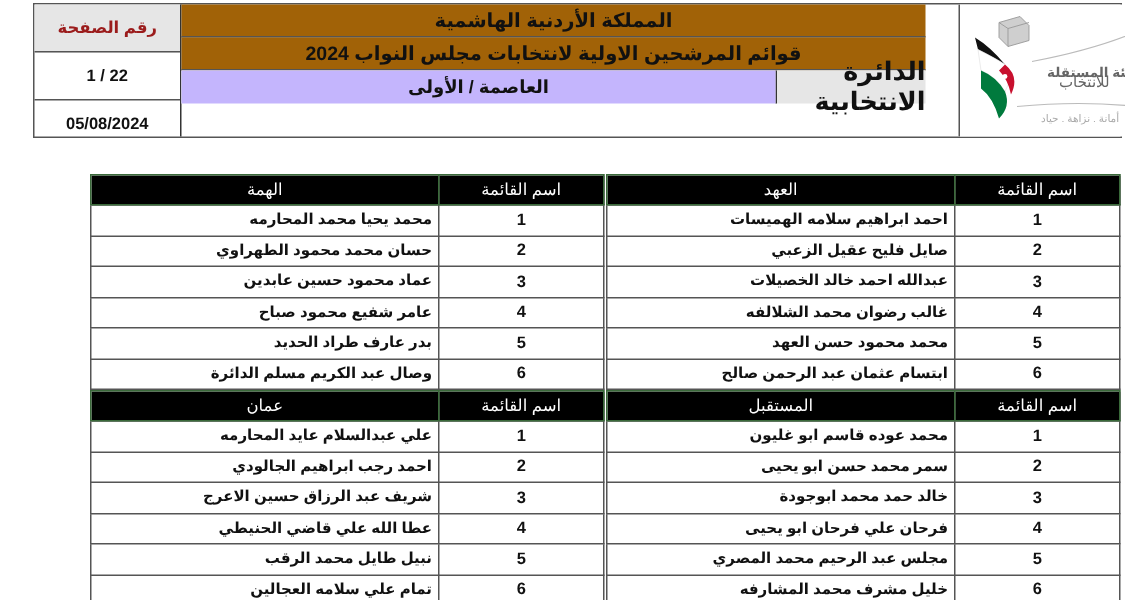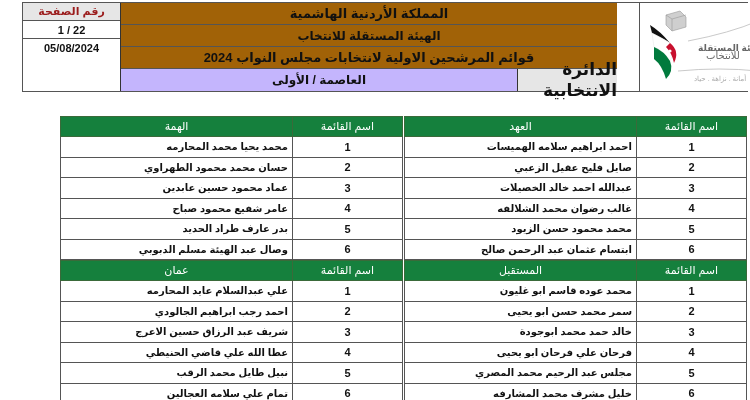--- a/index.html
+++ b/index.html
@@ -13,21 +13,21 @@
     
     .hdr {
       position: absolute; left: 22px; top: 2px; width: 726px; height: 90px;
       border: 1px solid #555; background: #fff;
     }
     .hdr-left {
       position: absolute; left: 0; top: 0; width: 98px; height: 88px;
       border-right: 1px solid #333;
     }
     .hdr-left .cell {
-      height: 18px; border-bottom: 1px solid #555;
+      height: 32px; border-bottom: 1px solid #555;
       display: flex; align-items: center; justify-content: center;
       font-size: 11px; font-weight: bold; color: #111;
     }
     .hdr-left .cell:last-child { border-bottom: none; }
     .hdr-left .cell.label { background: #e6e6e6; color: #9b1c1c; font-weight: bold; }
 
     .hdr-mid {
       position: absolute; left: 98px; top: 0; width: 496px; height: 88px;
       direction: rtl;
     }
@@ -60,21 +60,21 @@
     .logo-text1 { position: absolute; left: 58px; top: 40px; font-size: 9px; color: #666; direction: rtl; font-weight: bold; }
     .logo-text2 { position: absolute; left: 66px; top: 47px; font-size: 10px; color: #666; direction: rtl; }
     .logo-text3 { position: absolute; left: 54px; top: 72px; font-size: 7px; color: #aaa; direction: rtl; }
 
     
     .tbl {
       position: absolute; width: 343px; border: 1px solid #444;
       border-collapse: collapse; direction: rtl; background: #fff;
     }
     .tbl th {
-      background: #15803d; color: #fff; font-weight: normal;
+      background: #000000; color: #fff; font-weight: normal;
       font-size: 11px; height: 20px; border: 1px solid #3a6a3a;
     }
     .tbl td {
       height: 20.5px; border: 1px solid #555; font-size: 10px; font-weight: bold;
       color: #111;
       margin-top: 48px;
     }
     .tbl td.num { text-align: center; font-size: 11px; width: 110px; }
     .tbl td.name { text-align: right; padding-right: 4px; }
     .tbl th.num-h { width: 110px; }
@@ -91,21 +91,20 @@
 
   <div class="hdr">
     <div class="hdr-left">
       <div class="cell label">رقم الصفحة</div>
       <div class="cell">1 / 22</div>
       <div class="cell">05/08/2024</div>
     </div>
 
     <div class="hdr-mid">
       <div class="row r1">المملكة الأردنية الهاشمية</div>
-      <div class="row r2">الهيئة المستقلة للانتخاب</div>
       <div class="row r3">قوائم المرشحين الاولية لانتخابات مجلس النواب 2024</div>
       <div class="row r4">
         <div class="dlabel">الدائرة الانتخابية</div>
         <div class="dvalue">العاصمة / الأولى</div>
       </div>
     </div>
 
     <div class="hdr-logo">
       <svg width="131" height="88" style="position:absolute;left:0;top:0;">
 
@@ -147,21 +146,21 @@
       <tr>
           <td class="num">3</td>
           <td class="name">عبدالله احمد خالد الخصيلات</td>
         </tr>
       <tr>
           <td class="num">4</td>
           <td class="name">غالب رضوان محمد الشلالفه</td>
         </tr>
       <tr>
           <td class="num">5</td>
-          <td class="name">محمد محمود حسن الزيود</td>
+          <td class="name">محمد محمود حسن العهد</td>
         </tr>
       <tr>
           <td class="num">6</td>
           <td class="name">ابتسام عثمان عبد الرحمن صالح</td>
         </tr>
     </tbody>
   </table>
 
   <table class="tbl" id="t2">
     <thead>
@@ -186,21 +185,21 @@
       <tr>
           <td class="num">4</td>
           <td class="name">عامر شفيع محمود صباح</td>
         </tr>
       <tr>
           <td class="num">5</td>
           <td class="name">بدر عارف طراد الحديد</td>
         </tr>
       <tr>
           <td class="num">6</td>
-          <td class="name">وصال عبد الهيئة مسلم الدبوبي</td>
+          <td class="name">وصال عبد الكريم مسلم الدائرة</td>
         </tr>
     </tbody>
   </table>
 
   <table class="tbl" id="t3">
     <thead>
       <tr>
         <th class="num-h">اسم القائمة</th>
         <th>المستقبل</th>
       </tr>

